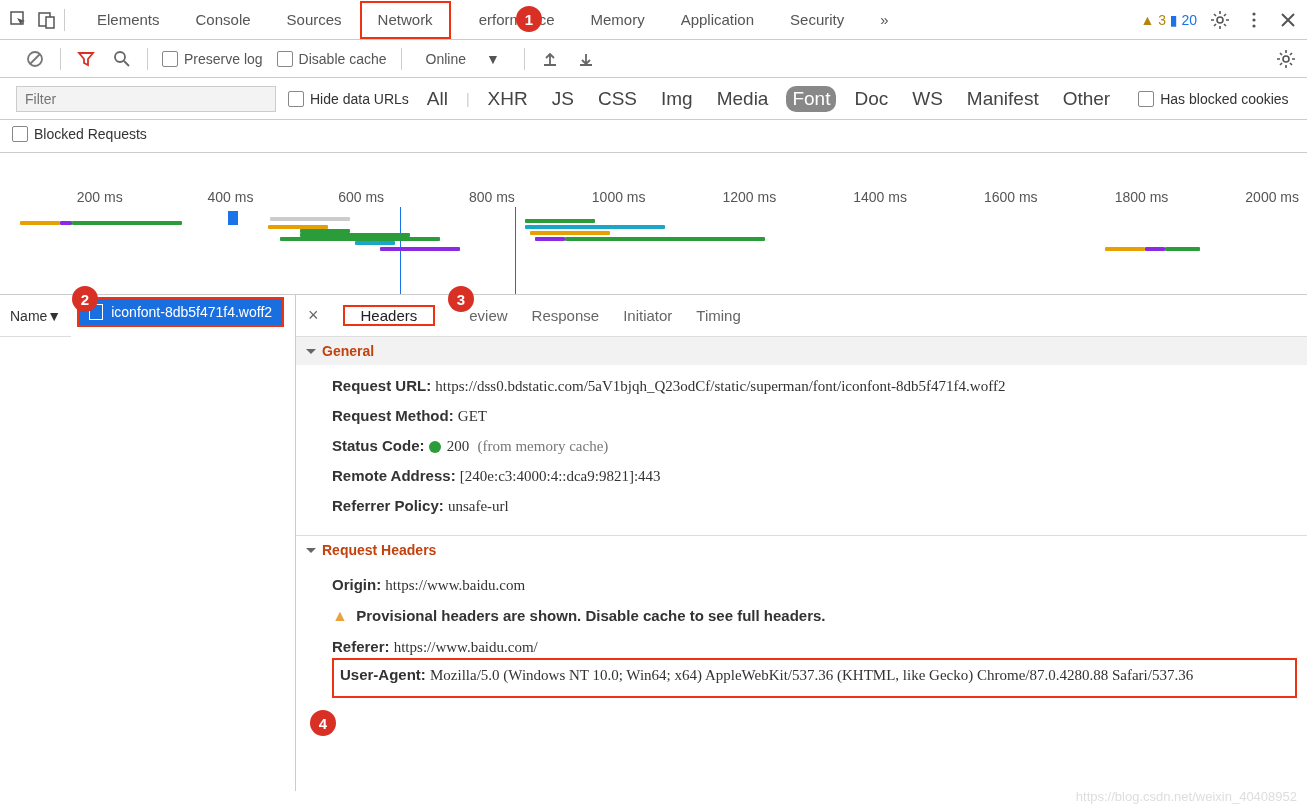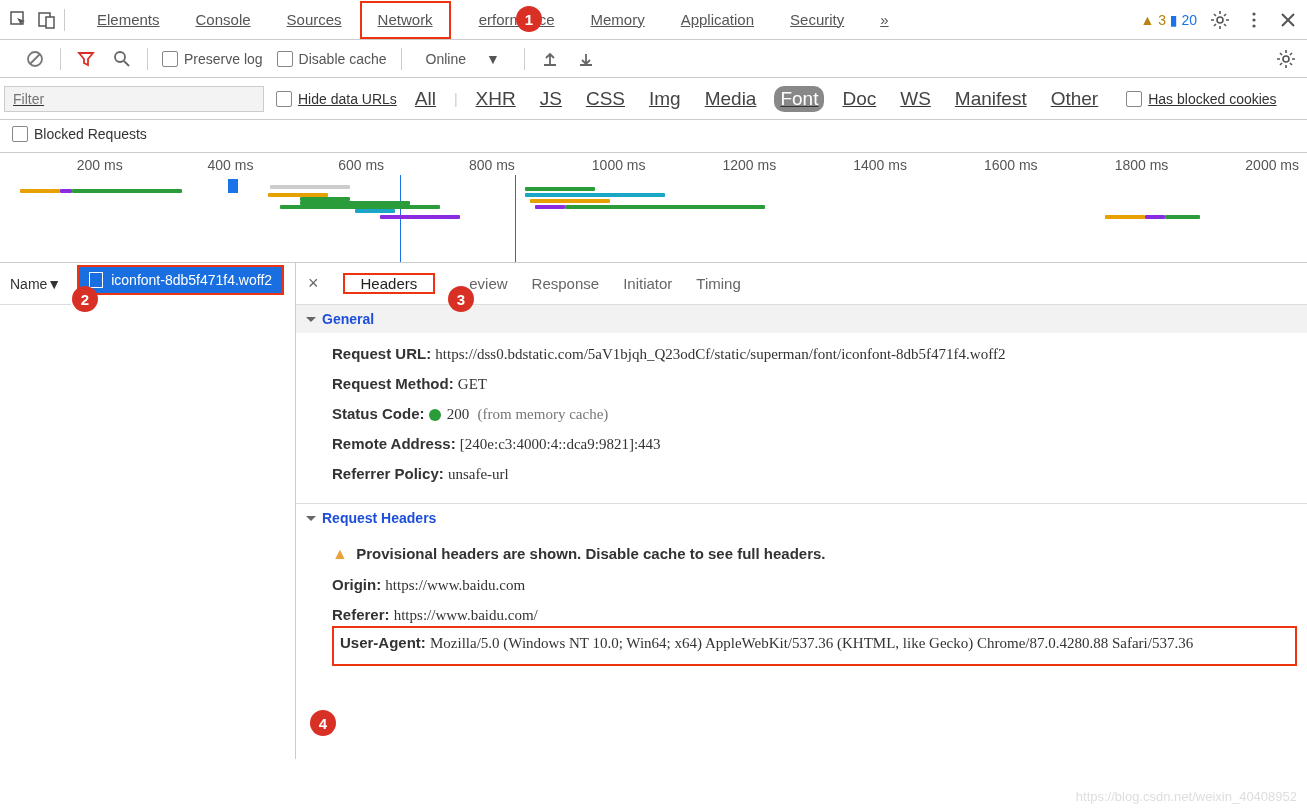--- a/index.html
+++ b/index.html
@@ -2,44 +2,44 @@
 <html><head>
 <meta charset="utf-8">
 <style>
 * { box-sizing: border-box; margin: 0; padding: 0; }
 body { font-family: "Segoe UI", Arial, sans-serif; font-size: 14px; color: #333; background: #fff; width: 1307px; overflow: hidden; }
 
 
 .topbar { height: 40px; display: flex; align-items: center; border-bottom: 1px solid #ccc; padding: 0 8px; gap: 6px; position: relative; }
 .tb-icon { width: 22px; height: 22px; display:flex; align-items:center; justify-content:center; color:#555; cursor:pointer; }
 .tabs { display: flex; align-items: center; height: 100%; margin-left: 8px; color:#555; }
-.tab { padding: 0 18px; line-height: 40px; cursor:pointer; font-size:15px;text-decoration:underline; }
+.tab { padding: 0 18px; line-height: 40px; cursor:pointer; font-size:15px; }
 .tab.boxed { border: 2.5px solid #e31; padding: 0 16px; line-height: 34px; }
 .right-cluster { margin-left:auto; display:flex; align-items:center; gap:12px; color:#555; }
 .warntxt { color:#b5830e; font-size:14px; }
 .bluetxt { color:#1a73e8; font-size:14px; }
 
 
 .toolbar { height: 38px; display:flex; align-items:center; padding:0 10px; gap:14px; border-bottom:1px solid #ccc; color:#555; }
 .sep { width:1px; height:22px; background:#ccc; }
 .rec { width:14px; height:14px; border-radius:50%; background:#d93025; }
 .check { display:flex; align-items:flex-end; gap:6px; }
 .cb { width:16px; height:16px; border:1px solid #888; border-radius:2px; }
 .sel-online { display:flex; align-items:center; gap:20px; padding:0 10px;text-align:center; }
 
 
-.filterrow { display:flex; align-items:center; padding:4px 4px; gap:12px; border-bottom:1px solid #ccc; flex-wrap:wrap; height:42px;text-decoration:underline; }
+.filterrow { display:flex; align-items:center; padding:4px 16px; gap:12px; border-bottom:1px solid #ccc; flex-wrap:wrap; height:42px; }
 .filter-input { border:1px solid #ccc; background:#f3f3f3; padding:4px 8px; width:260px; color:#888; font-size:14px; }
 .ftype { padding:2px 6px; cursor:pointer; color:#444; font-size:19px; }
 .ftype.pill { background:#888; color:#ffffff; border-radius:10px; }
 
 .blockedrow { padding:6px 12px 10px 12px; border-bottom:1px solid #ccc; }
 
 
-.timeline { height:110px; border-bottom:1px solid #ccc; position:relative; background:#fff; }
+.timeline { height:110px; border-bottom:1px solid #ccc; position:relative; background:#fff;margin-top:32px; }
 .ticks { display:flex; position:absolute; top:4px; left:0; right:0; font-size:14px; color:#555; }
 .tick { flex:1; text-align:right; padding-right:8px; }
 .cursor-line { position:absolute; top:22px; bottom:0; width:1px; background:#1a73e8; left:400px; }
 .cursor-line.red { background:#d93025; left:515px; }
 .handle { position:absolute; top:26px; left:228px; width:10px; height:14px; background:#1a73e8; }
 .bar { position:absolute; height:4px; border-radius:1px; }
 
 
 .split { display:flex; height:496px; }
 .leftpane { width:296px; border-right:1px solid #ccc; display:flex; }
@@ -47,21 +47,21 @@
 .req-item { display:flex; align-items:center; gap:8px; height:30px; padding:0 10px; background:#1a6fe0; color:#fff; border:2.5px solid #e31; margin:2px 6px; }
 .doc-ic { width:14px; height:16px; border:1.5px solid #fff; }
 
 .rightpane { flex:1; display:flex; flex-direction:column; overflow:hidden; }
 .rp-tabs { height:42px; display:flex; align-items:center; gap:24px; padding:0 12px; border-bottom:1px solid #ddd; color:#666; }
 .rp-tab { cursor:pointer; font-size:15px; }
 .rp-tab.boxed { border:2.5px solid #e31; padding:0 16px; color:#222; }
 .close-x { font-size:18px; cursor:pointer; color:#666; }
 
 .sect { border-bottom:1px solid #ddd; }
-.sect-head { background:#f2f2f2; padding:6px 10px; font-weight:700; color:#1d4ed8; display:flex; align-items:center; gap:6px; }
+.sect-head { background:#f2f2f2; padding:6px 10px; font-weight:700; color:#c2410c; display:flex; align-items:center; gap:6px; }
 .sect-body { padding:6px 10px 14px 36px; line-height:2; font-size:15px; }
 .sect-body .lbl { font-weight:700; }
 .mono { font-family: Liberation Serif, serif; }
 .greeny { color:#777; }
 .greenball { display:inline-block; width:12px; height:12px; background:#2a9c3a; border-radius:50%; vertical-align:middle; margin-right:6px; }
 .tri { display:inline-block; border:5px solid transparent; }
 .tri.down { border-top-color:#666; transform:translateY(3px); }
 .tri.right { border-left-color:#666; }
 .warn-ic { color:#e8a33d; font-size:16px; }
 .ua-box { border:2.5px solid #e31; padding:0 4px 6px 6px; margin-top:-4px; }
@@ -287,22 +287,22 @@
       </div>
     </div>
 
 
     <div class="sect" style="border-bottom:none">
       <div class="sect-head" style="background:#fff">
           <span class="tri down"></span>
           <span>Request Headers</span>
         </div>
       <div class="sect-body">
+        <div><span class="lbl">Origin:</span> <span class="mono">https://www.baidu.com</span></div>
         <div><span class="warn-ic">▲</span>&nbsp; <span class="lbl">Provisional headers are shown. Disable cache to see full headers.</span></div>
-        <div><span class="lbl">Origin:</span> <span class="mono">https://www.baidu.com</span></div>
         <div><span class="lbl">Referer:</span> <span class="mono">https://www.baidu.com/</span></div>
         <div class="ua-box">
           <span class="lbl">User-Agent:</span> <span class="mono">Mozilla/5.0 (Windows NT 10.0; Win64; x64) AppleWebKit/537.36 (KHTML, like Gecko) Chrome/87.0.4280.88 Safari/537.36</span>
         </div>
       </div>
     </div>
   </div>
 </div>
 
 <div class="watermark">https://blog.csdn.net/weixin_40408952</div>

